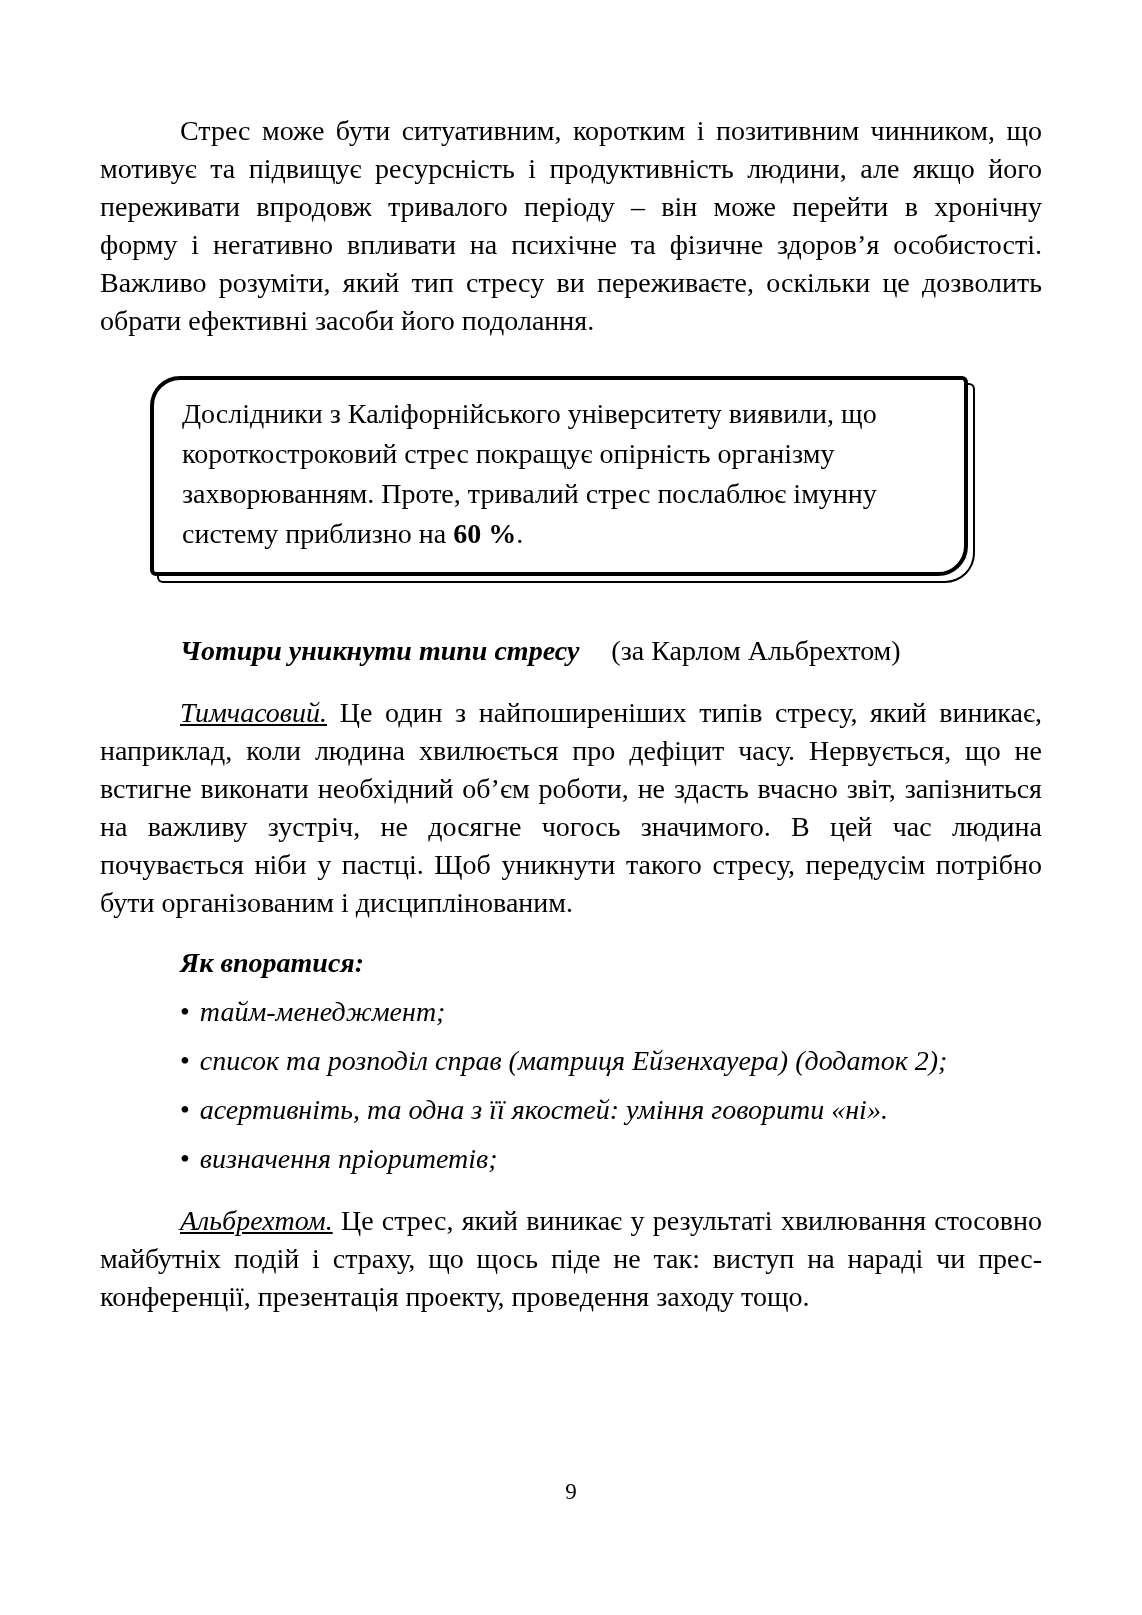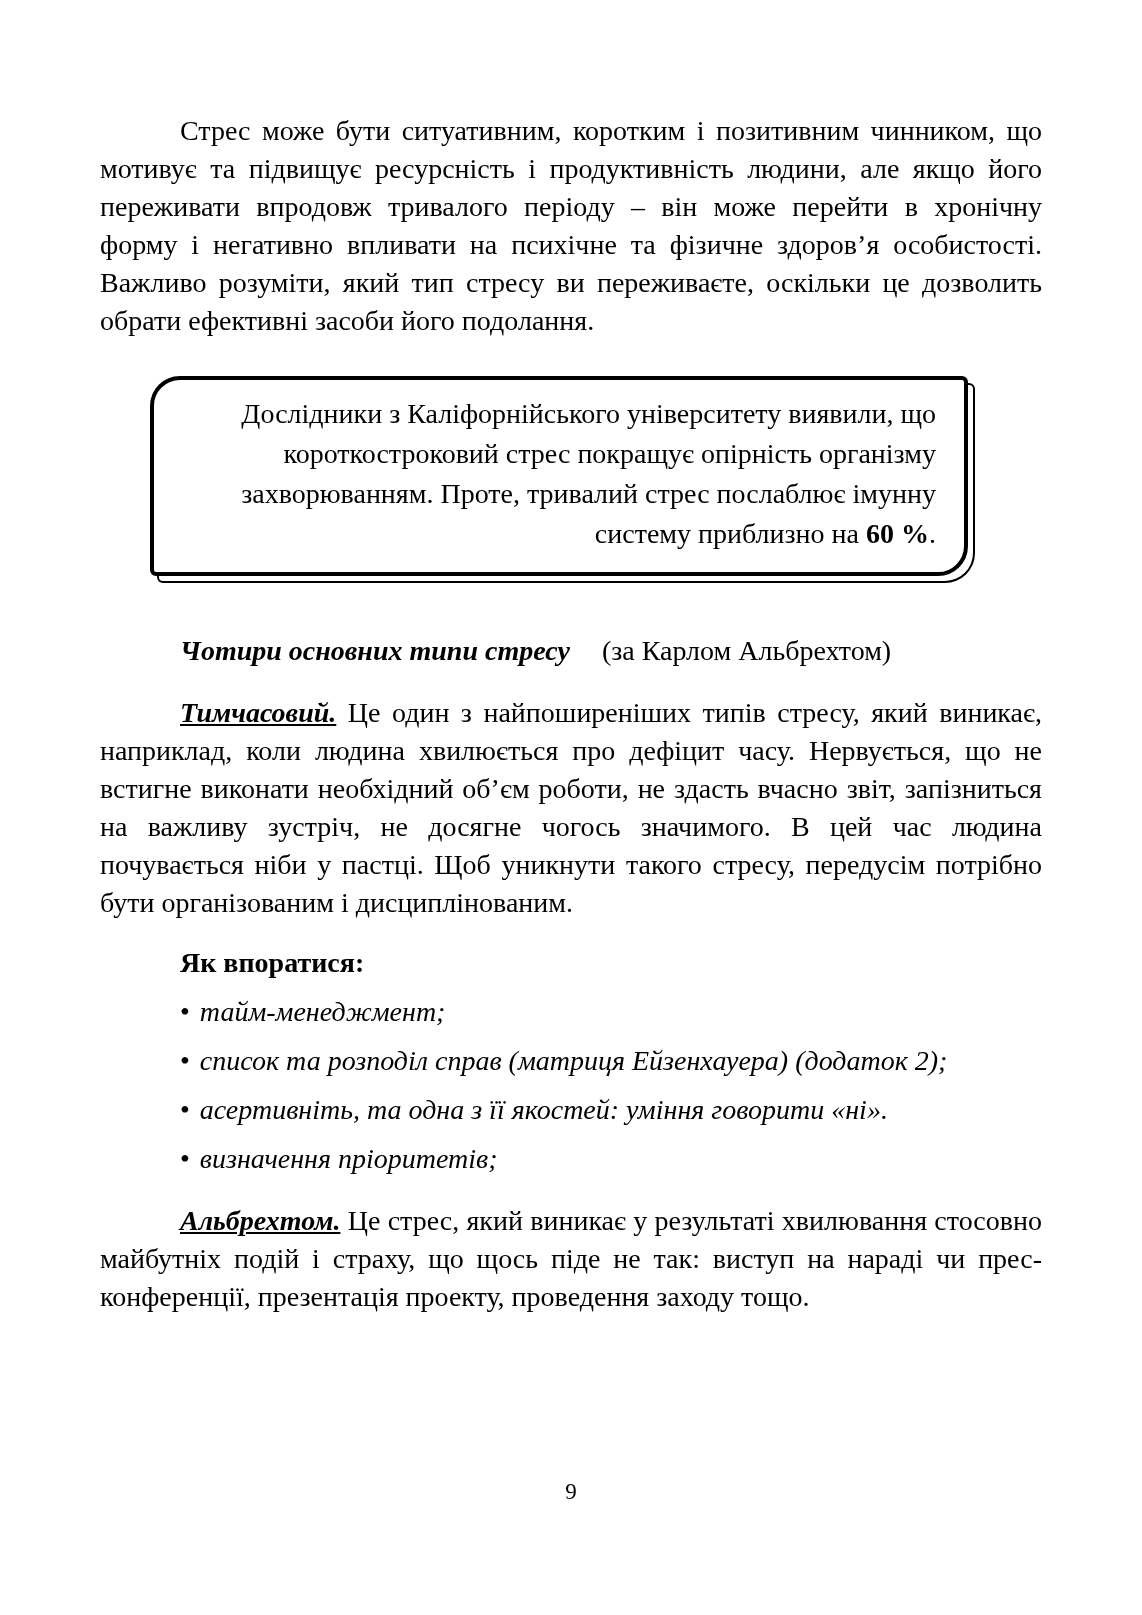--- a/index.html
+++ b/index.html
@@ -29,46 +29,47 @@
   
   .callout {
     margin: 36px 74px 0 50px;
     border: 4px solid #000000;
     border-radius: 30px 6px 30px 6px;
     padding: 14px 28px 18px 28px;
     box-shadow: 7px 7px 0 -2px #ffffff, 7px 7px 0 0 #000000;
     background: #ffffff;
   }
   .callout p {
-    text-align: right;
+    text-align: left;
     line-height: 40px;
   }
   .section-heading {
     margin-top: 56px;
     text-indent: 80px;
   }
   .section-heading .title {
     font-weight: bold;
     font-style: italic;
   }
   .section-heading .subtitle {
     margin-left: 25px;
   }
   .para {
     margin-top: 24px;
   }
   .term {
-    font-weight: bold;
+    font-weight: normal;
     font-style: italic;
     text-decoration: underline;
   }
   .subheading {
     margin-top: 22px;
     text-indent: 80px;
     font-weight: bold;
+    font-style: italic;
   }
   .bullet {
     text-indent: 80px;
     font-style: italic;
     margin-top: 11px;
   }
   .bullet .marker {
     margin-right: 10px;
     font-style: normal;
   }
@@ -89,21 +90,21 @@
 <body>
 
 <div class="page">
 
   <p class="indent">Стрес може бути ситуативним, коротким і позитивним чинником, що мотивує та підвищує ресурсність і продуктивність людини, але якщо його переживати впродовж тривалого періоду – він може перейти в хронічну форму і негативно впливати на психічне та фізичне здоров’я особистості. Важливо розуміти, який тип стресу ви переживаєте, оскільки це дозволить обрати ефективні засоби його подолання.</p>
 
   <div class="callout">
     <p><span>Дослідники з Каліфорнійського університету виявили, що короткостроковий стрес покращує опірність організму захворюванням. Проте, тривалий стрес послаблює імунну систему приблизно на </span><span class="bold-value">60 %</span><span>.</span></p>
   </div>
 
-  <p class="section-heading"><span class="title">Чотири основних типи стресу</span><span class="subtitle"> (за Карлом Альбрехтом)</span></p>
+  <p class="section-heading"><span class="title">Чотири уникнути типи стресу</span><span class="subtitle"> (за Карлом Альбрехтом)</span></p>
 
   <p class="para indent"><span class="term">Тимчасовий.</span><span> Це один з найпоширеніших типів стресу, який виникає, наприклад, коли людина хвилюється про дефіцит часу. Нервується, що не встигне виконати необхідний об’єм роботи, не здасть вчасно звіт, запізниться на важливу зустріч, не досягне чогось значимого. В цей час людина почувається ніби у пастці. Щоб уникнути такого стресу, передусім потрібно бути організованим і дисциплінованим.</span></p>
 
   <p class="subheading">Як впоратися:</p>
 
   <div>
     <p class="bullet"><span class="marker">•</span><span>тайм-менеджмент;</span></p>
     <p class="bullet"><span class="marker">•</span><span>список та розподіл справ (матриця Ейзенхауера) (додаток 2);</span></p>
     <p class="bullet"><span class="marker">•</span><span>асертивніть, та одна з її якостей: уміння говорити «ні».</span></p>
     <p class="bullet"><span class="marker">•</span><span>визначення пріоритетів;</span></p>

